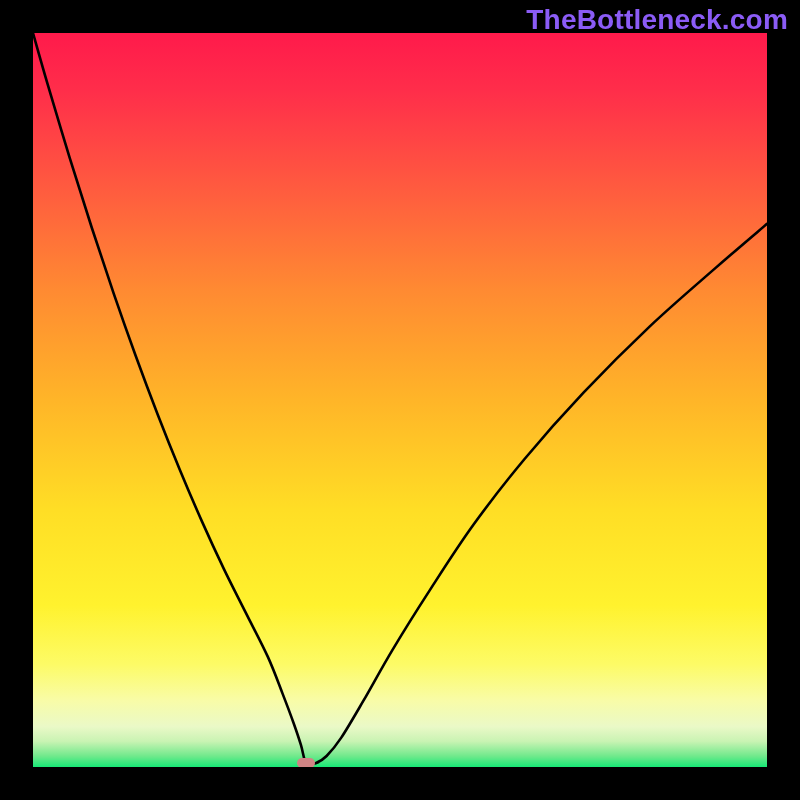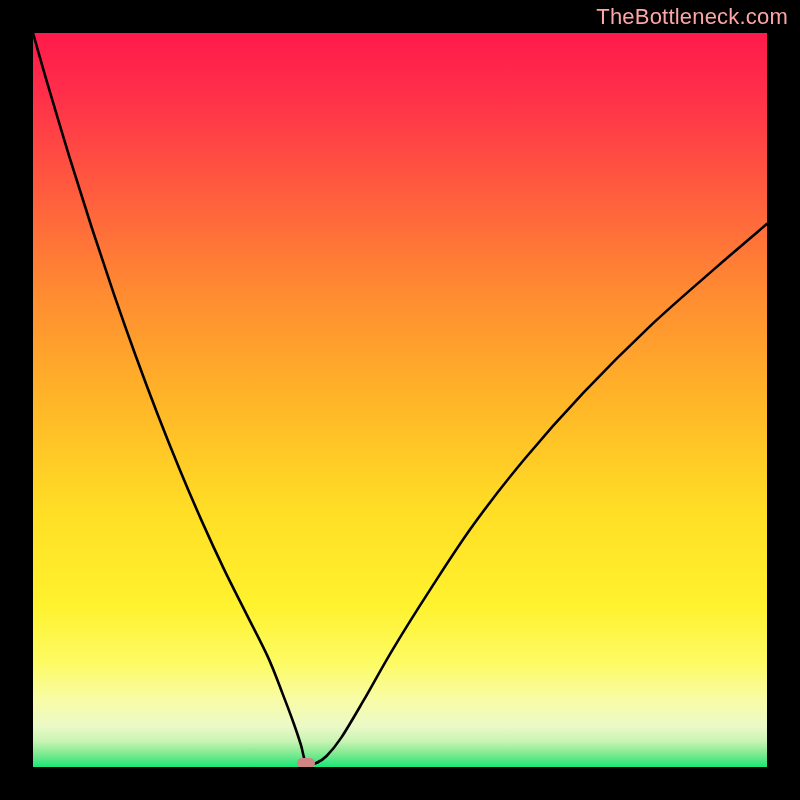--- a/index.html
+++ b/index.html
@@ -16,23 +16,23 @@
     left: 0;
     top: 0;
     width: 800px;
     height: 800px;
     background: #000;
   }
   .watermark {
     position: absolute;
     top: 4px;
     right: 12px;
-    color: #fca5a5;
-    font-size: 22px;
-    font-weight: 400;
+    color: #8b5cf6;
+    font-size: 28px;
+    font-weight: 700;
     letter-spacing: 0.2px;
     user-select: none;
   }
   .plot-area {
     position: absolute;
     left: 33px;
     top: 33px;
     width: 734px;
     height: 734px;
     overflow: hidden;

